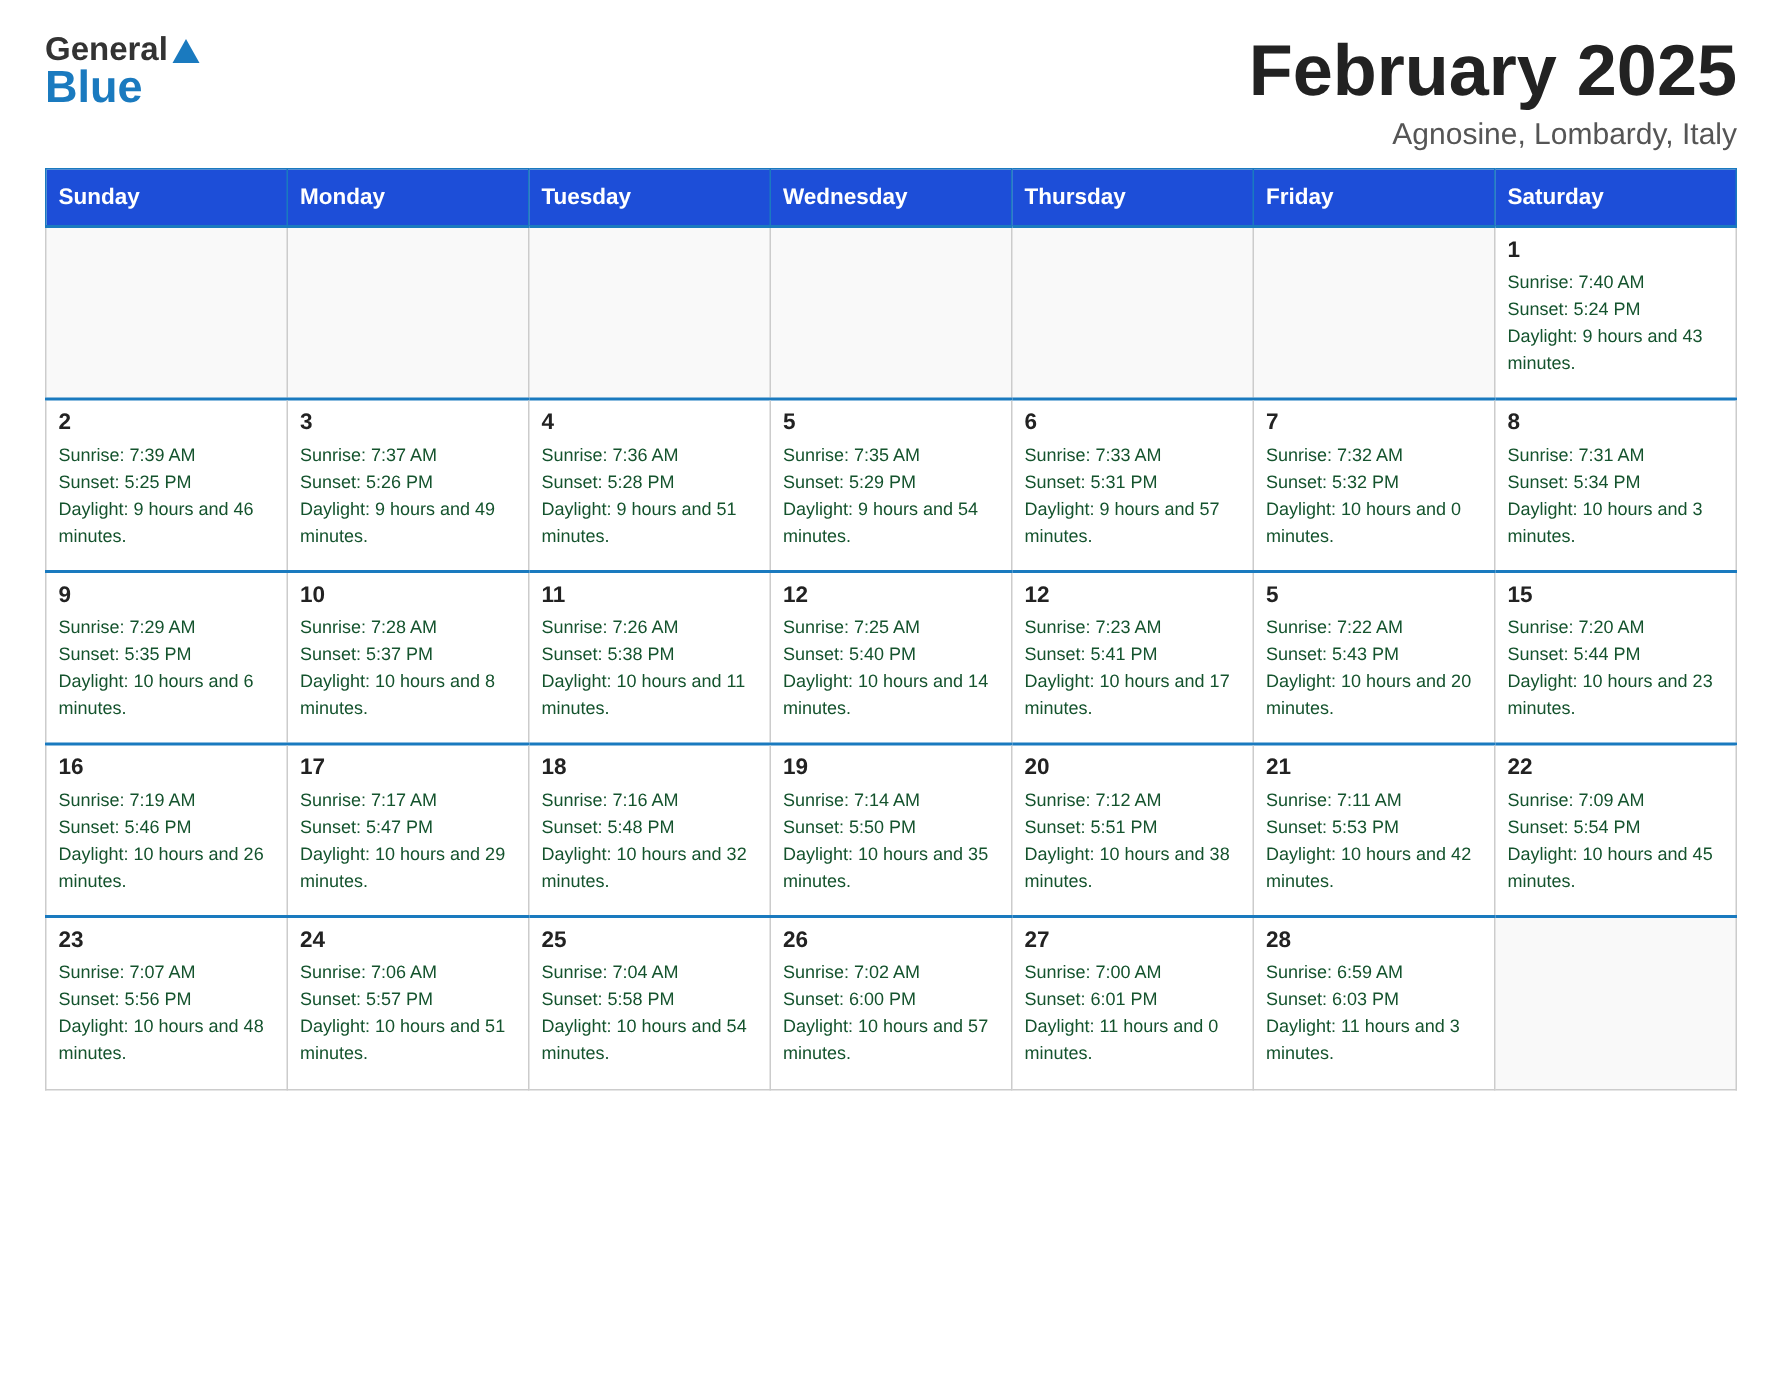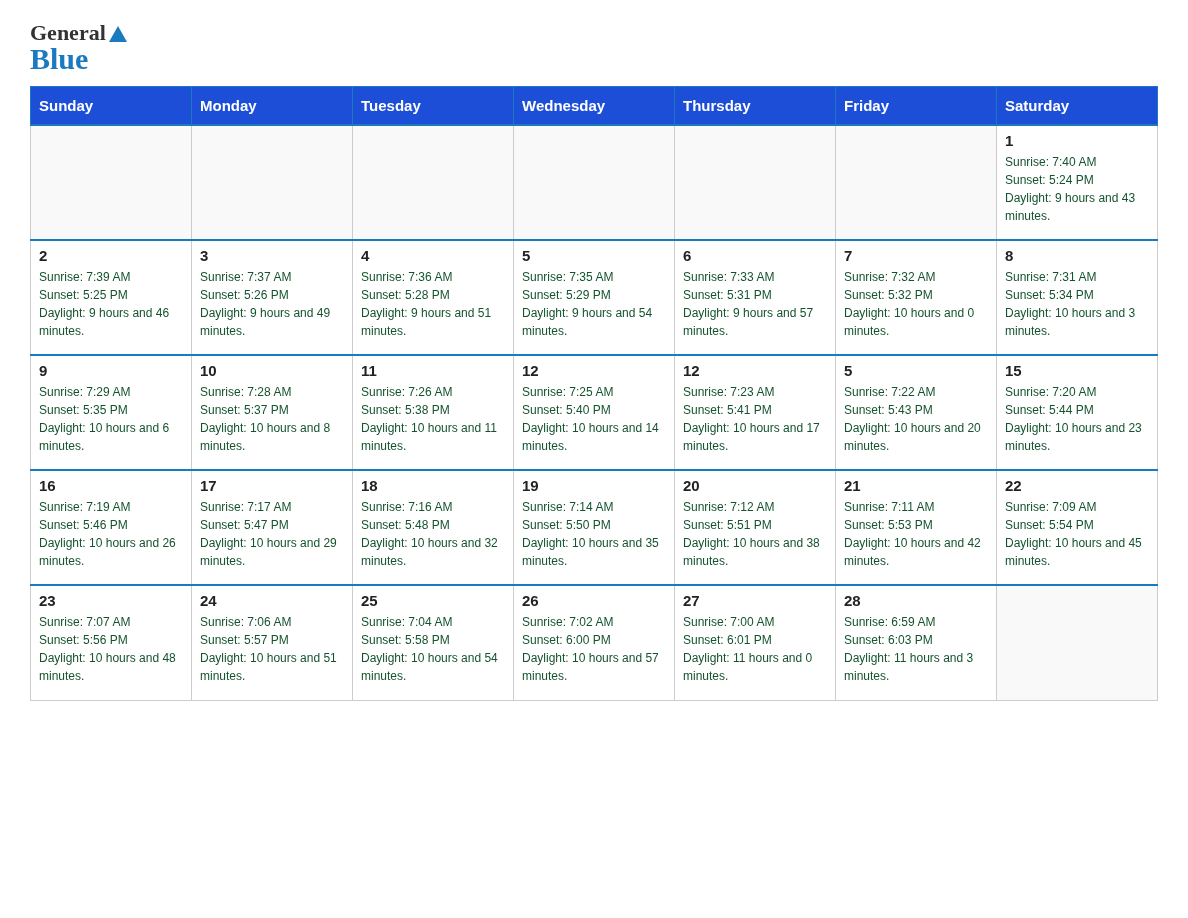--- a/index.html
+++ b/index.html
@@ -8,21 +8,20 @@
       background: #fff;
       padding: 20px 30px;
       width: 1188px;
       min-height: 918px;
     }
     .header {
       display: flex;
       justify-content: space-between;
       align-items: flex-start;
       margin-bottom: 0;
-      font-family: Liberation Serif, serif;
     }
     .logo-block {
       display: flex;
       flex-direction: column;
       align-items: flex-start;
     }
     .logo-line1 {
       display: flex;
       align-items: center;
     }
@@ -88,20 +87,24 @@
 </head>
 <body>
 
 <div class="header">
   <div class="logo-block">
     <div class="logo-line1">
       <span style="font-size:22px;font-weight:bold;color:#333;">General</span>
       <span style="display:inline-block;width:0;height:0;border-left:9px solid transparent;border-right:9px solid transparent;border-bottom:16px solid #1a7abf;margin-left:3px;margin-top:2px;"></span>
     </div>
     <div class="logo-line2">Blue</div>
+  </div>
+  <div class="title-block">
+    <div class="month-title">February 2025</div>
+    <div class="location">Agnosine, Lombardy, Italy</div>
   </div>
 </div>
 
 <table class="calendar">
   <thead>
     <tr>
       <th>Sunday</th>
       <th>Monday</th>
       <th>Tuesday</th>
       <th>Wednesday</th>

